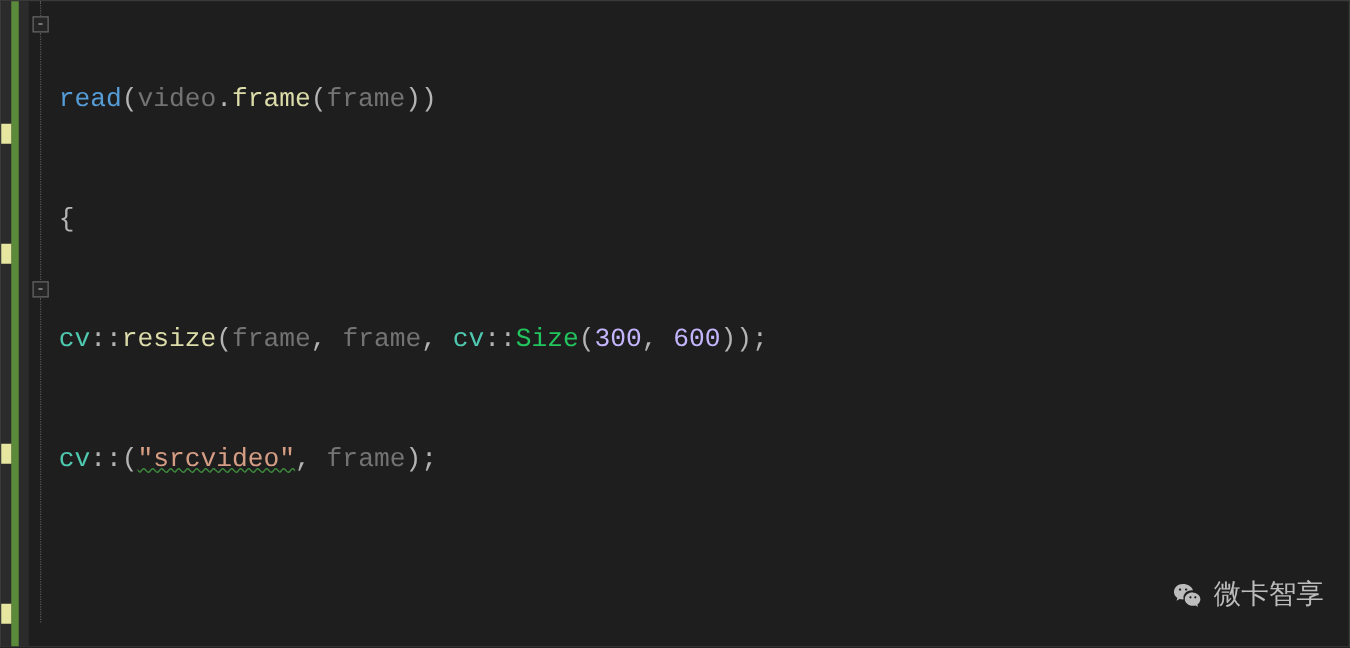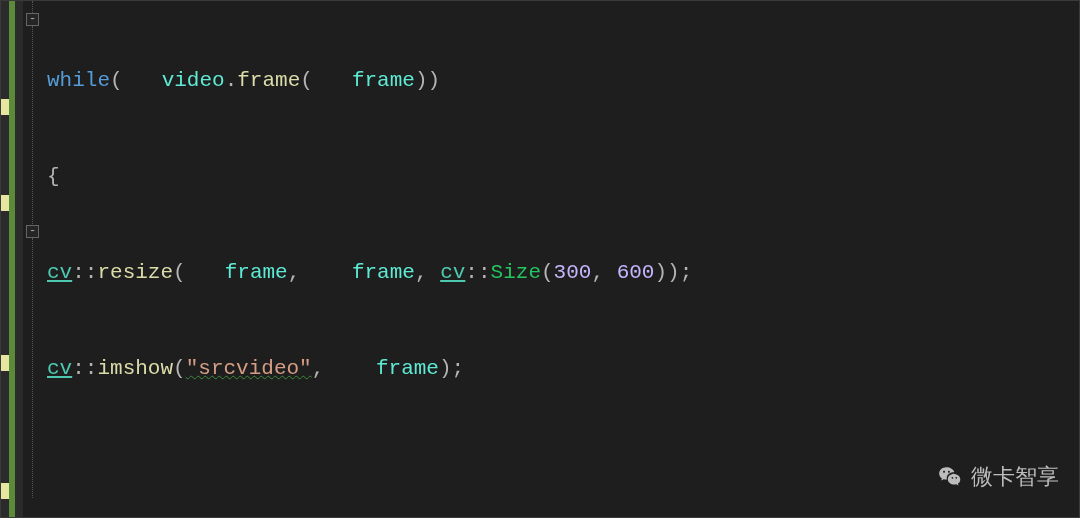--- a/index.html
+++ b/index.html
@@ -72,44 +72,44 @@
     position: absolute;
     left: 46px;
     top: 0;
     right: 0;
     height: 100%;
     white-space: pre;
     color: #dcdcdc;
   }
   .row { height: 32px; display: flex; align-items: center; }
   .kw { color: #569cd6; }
-  .type { color: #4ec9b0; text-decoration: underline; }
+  .type { color: #4ec9b0; }
   .cls { color: #22c55e; }
   .func { color: #dcdcaa; }
-  .param { color: #5eead4; margin-left: 39px; }
+  .param { color: #737373; }
   .op { color: #b4b4b4; }
   .par { color: #b4b4b4; }
   .num { color: #c4b5fd; }
   .str { color: #d69d85; }
   .brace { color: #b4b4b4; }
   .semi { color: #b4b4b4; }
   .underline-sq {
     text-decoration-line: underline;
     text-decoration-style: wavy;
     text-decoration-color: #3d8a3d;
     text-decoration-thickness: 1px;
   }
   .watermark {
     position: absolute;
     right: 20px;
     bottom: 24px;
     display: flex;
     align-items: center;
     color: #d8d8d8;
-    font-family: Liberation Sans, sans-serif;
+    font-family: Liberation Mono, monospace;
     font-size: 22px;
     opacity: 0.85;
   }
   .wm-icon {
     width: 26px;
     height: 26px;
     margin-right: 8px;
     fill: #d8d8d8;
   }
 </style>
@@ -128,24 +128,24 @@
 
   <div class="fold-col">
     <div class="fold-line" style="top:0;height:14px"></div>
     <div class="fold-box" style="top:12px">-</div>
     <div class="fold-line" style="top:25px;height:200px"></div>
     <div class="fold-box" style="top:224px">-</div>
     <div class="fold-line" style="top:237px;height:260px"></div>
   </div>
 
   <div class="code">
-    <div class="row">   <span class="kw">while</span> <span class="par">(</span><span class="param">video</span><span class="op">.</span><span class="func">frame</span><span class="par">(</span><span class="param">frame</span><span class="par">))</span></div>
+    <div class="row">   <span class="kw">read</span> <span class="par">(</span><span class="param">video</span><span class="op">.</span><span class="func">frame</span><span class="par">(</span><span class="param">frame</span><span class="par">))</span></div>
     <div class="row">   <span class="brace">{</span></div>
     <div class="row">       <span class="type">cv</span><span class="op">::</span><span class="func">resize</span><span class="par">(</span><span class="param">frame</span><span class="semi">, </span><span class="param">frame</span><span class="semi">, </span><span class="type">cv</span><span class="op">::</span><span class="cls">Size</span><span class="par">(</span><span class="num">300</span><span class="semi">, </span><span class="num">600</span><span class="par">))</span><span class="semi">;</span></div>
-    <div class="row">       <span class="type">cv</span><span class="op">::</span><span class="func">imshow</span><span class="par">(</span><span class="str underline-sq">"srcvideo"</span><span class="semi">, </span><span class="param">frame</span><span class="par">)</span><span class="semi">;</span></div>
+    <div class="row">       <span class="type">cv</span><span class="op">::</span><span class="par">(</span><span class="str underline-sq">"srcvideo"</span><span class="semi">, </span><span class="param">frame</span><span class="par">)</span><span class="semi">;</span></div>
     <div class="row"> </div>
     
     
     
     
     
     
     
     
     

